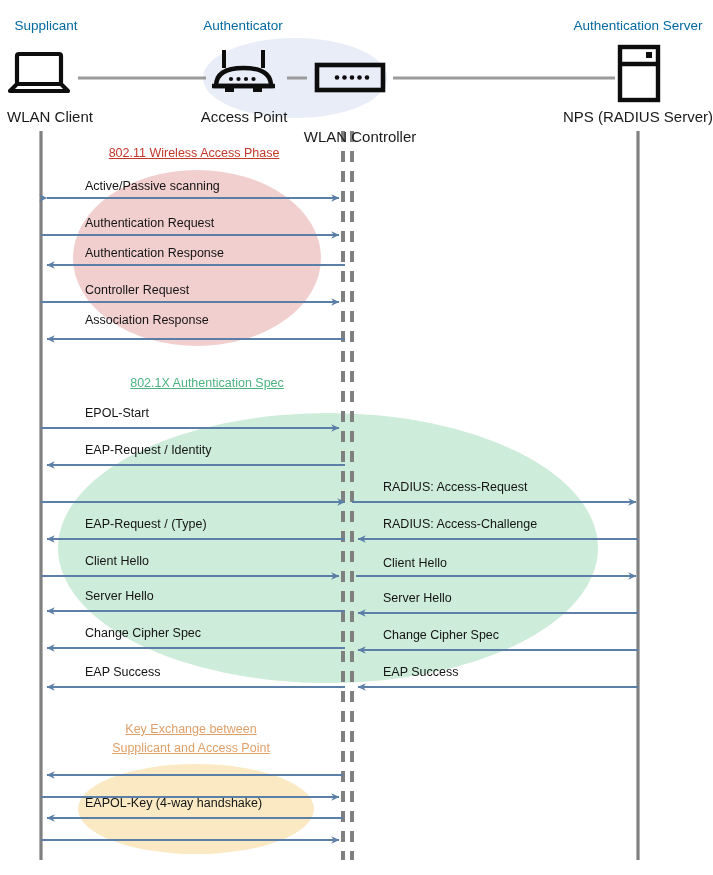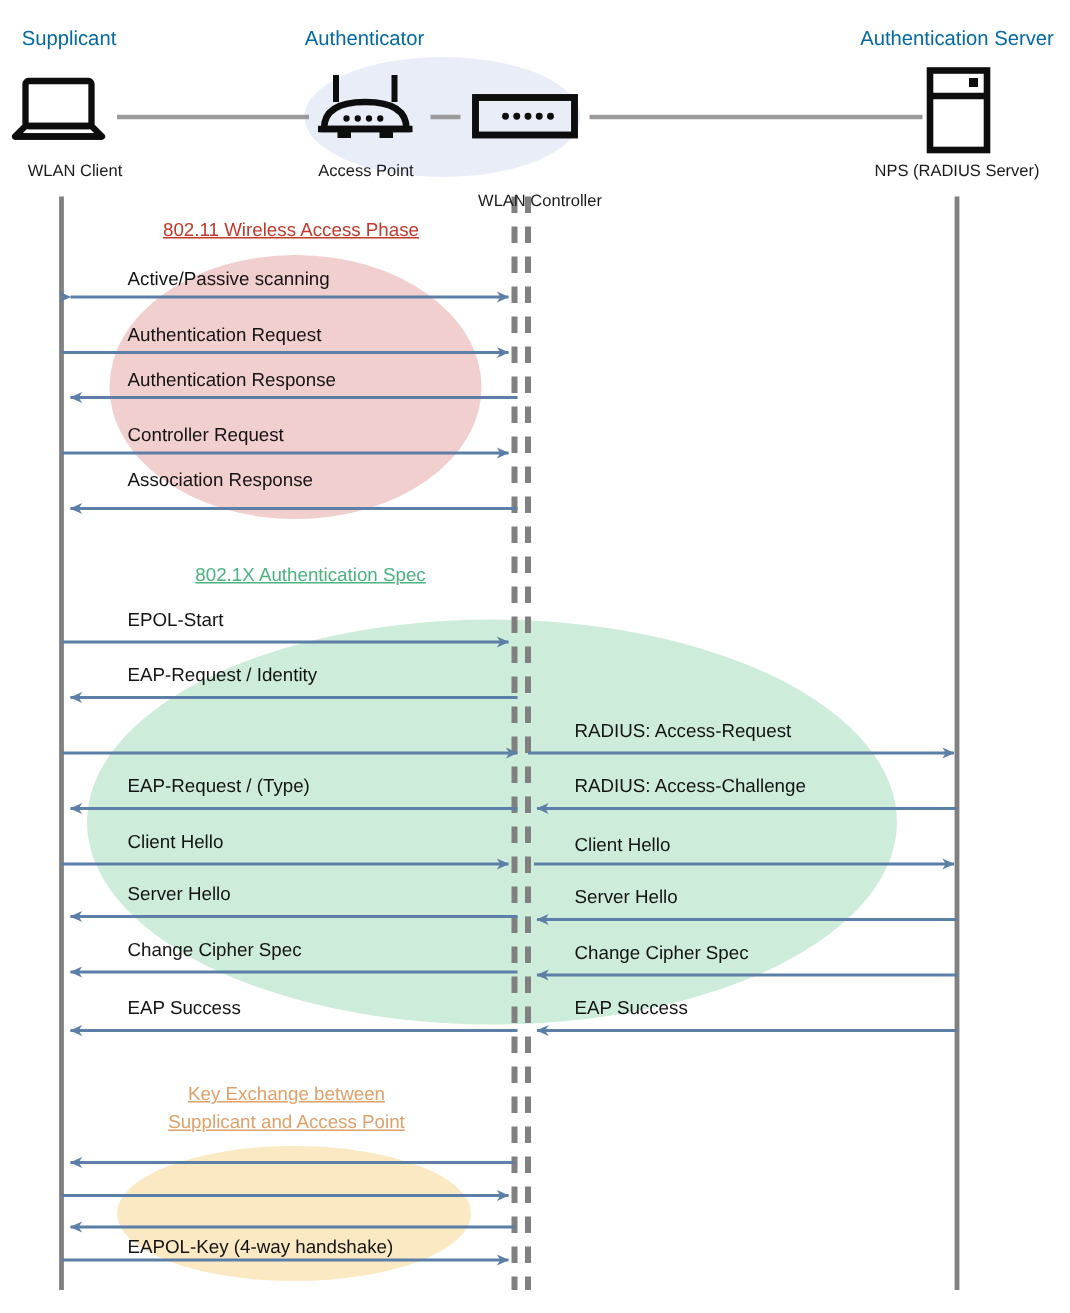--- a/index.html
+++ b/index.html
@@ -8,21 +8,21 @@
     font-family:"Liberation Sans","DejaVu Sans",sans-serif;
     color:#1a1a1a;
   }
   #stage{position:absolute;inset:0;width:713px;height:875px;}
   svg.layer{position:absolute;left:0;top:0;width:713px;height:875px;}
   .hdr-title{
     position:absolute;font-size:13.5px;color:#0369a1;white-space:nowrap;
     text-align:center;
   }
   .node-label{
-    position:absolute;font-size:11px;color:#1a1a1a;white-space:nowrap;
+    position:absolute;font-size:15px;color:#1a1a1a;white-space:nowrap;
     text-align:center;
   }
   .phase-label{
     position:absolute;font-size:12.5px;white-space:nowrap;text-align:center;
     font-weight:400;
     text-decoration:underline;
   }
   .phase-label.two-line{white-space:normal;line-height:19px;}
   .msg-label{
     position:absolute;font-size:12.5px;color:#141414;white-space:nowrap;
@@ -153,15 +153,15 @@
   <div class="msg-label" style="left:85px;top:626px;width:225px;">Change Cipher Spec</div>
   <div class="msg-label" style="left:85px;top:665px;width:225px;">EAP Success</div>
 
   <div class="msg-label" style="left:383px;top:480px;width:270px;">RADIUS: Access-Request</div>
   <div class="msg-label" style="left:383px;top:517px;width:270px;">RADIUS: Access-Challenge</div>
   <div class="msg-label" style="left:383px;top:556px;width:270px;">Client Hello</div>
   <div class="msg-label" style="left:383px;top:591px;width:270px;">Server Hello</div>
   <div class="msg-label" style="left:383px;top:628px;width:270px;">Change Cipher Spec</div>
   <div class="msg-label" style="left:383px;top:665px;width:270px;">EAP Success</div>
 
-  <div class="msg-label" style="left:85px;top:796px;width:225px;margin-top:28px;">EAPOL-Key (4-way handshake)</div>
+  <div class="msg-label" style="left:85px;top:796px;width:225px;">EAPOL-Key (4-way handshake)</div>
 
 </div>
 
 </body></html>

